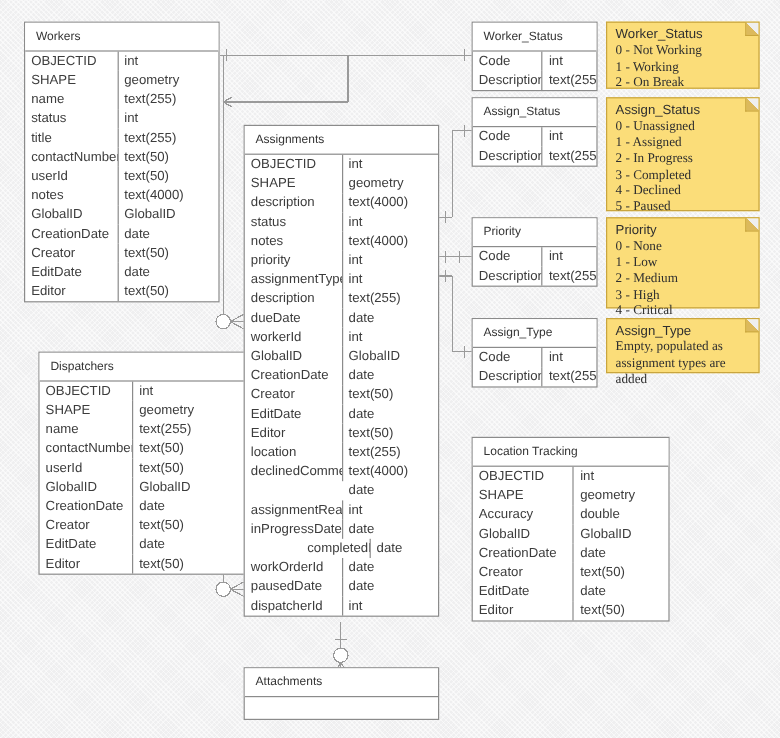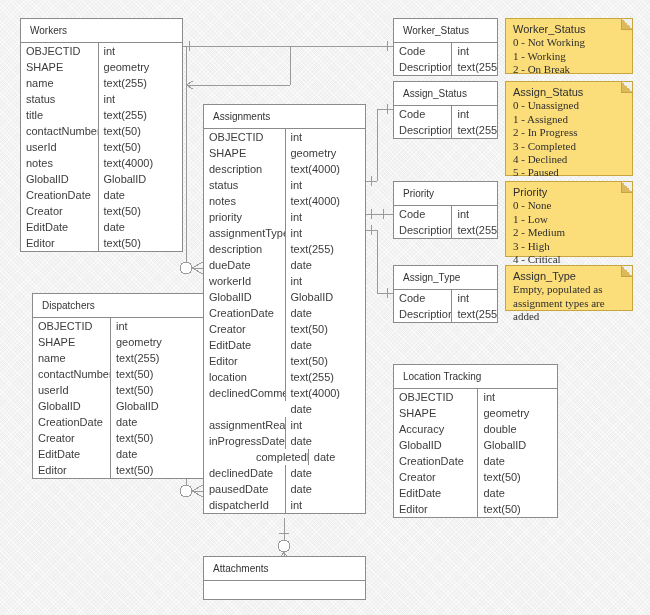--- a/index.html
+++ b/index.html
@@ -323,21 +323,21 @@
           </div>
           <div class="attr">
             <div class="a-name" style="width: 82px;">inProgressDate</div>
             <div class="a-type" style="width: 80px;">date</div>
           </div>
           <div class="attr">
             <div class="a-name" style="width: 82px; margin-left: 47px;">completedDate</div>
             <div class="a-type" style="width: 80px;">date</div>
           </div>
           <div class="attr">
-            <div class="a-name" style="width: 82px;">declinedDate</div>
+            <div class="a-name" style="width: 82px;">workOrderId</div>
             <div class="a-type" style="width: 80px;">date</div>
           </div>
           <div class="attr">
             <div class="a-name" style="width: 82px;">pausedDate</div>
             <div class="a-type" style="width: 80px;">date</div>
           </div>
           <div class="attr">
             <div class="a-name" style="width: 82px;">dispatcherId</div>
             <div class="a-type" style="width: 80px;">int</div>
           </div>

